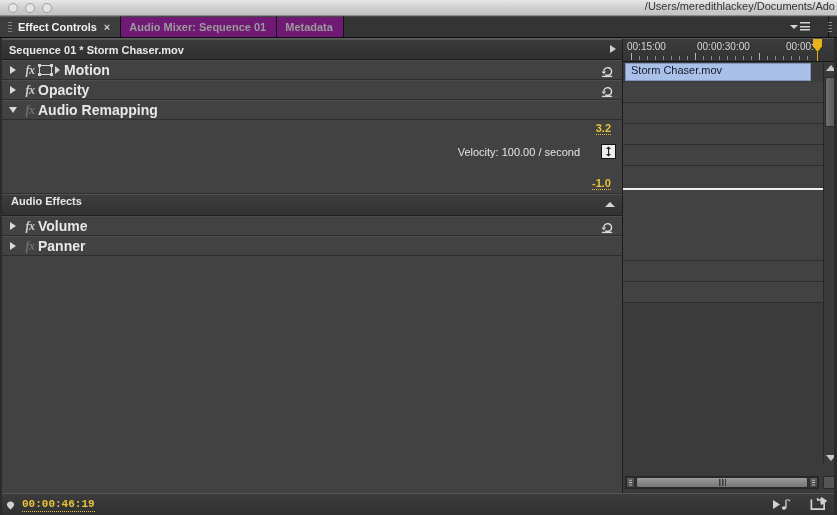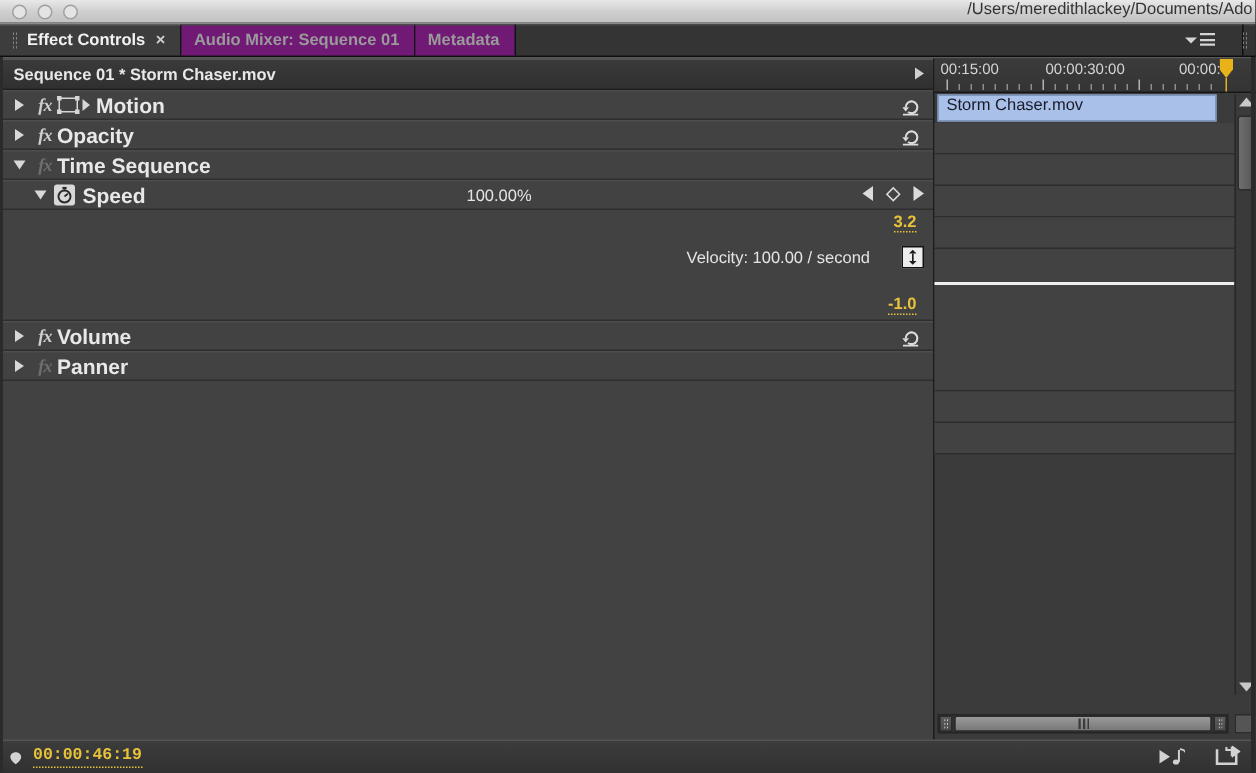--- a/index.html
+++ b/index.html
@@ -670,57 +670,41 @@
         <path d="M0.6 7 L5.4 7 L3 10 Z" fill="#dcdcdc"></path>
         <line x1="1" y1="12.3" x2="12" y2="12.3" stroke="#dcdcdc" stroke-width="1.4"></line>
       </svg>
     </div>
 
     <div class="row">
       <span class="twisty">
         <span class="tri-open"></span>
       </span>
       <span class="fx-badge dim">fx</span>
-      <span class="param-label">Time Sequence</span>
-    </div>
-
-    <div class="row" id="speed-row">
-      <span class="twisty">
-        <span class="tri-open"></span>
-      </span>
-      <span class="stopwatch">
-        <svg width="12" height="12" viewBox="0 0 12 12">
-          <circle cx="6" cy="7" r="4" fill="none" stroke="#2a2a2a" stroke-width="1.3"></circle>
-          <rect x="4.6" y="0.6" width="2.8" height="1.5" fill="#2a2a2a"></rect>
-          <line x1="6" y1="2.1" x2="6" y2="3.2" stroke="#2a2a2a" stroke-width="1.3"></line>
-          <line x1="6" y1="7" x2="8.2" y2="5.2" stroke="#2a2a2a" stroke-width="1.2"></line>
-        </svg>
-      </span>
-      <span class="param-label">Speed</span>
-      <span id="speed-value">100.00%</span>
-      <span id="speed-kf-nav">
-        <span class="kf-left"></span>
-        <span class="kf-diamond"></span>
-        <span class="kf-right"></span>
-      </span>
-    </div>
+      <span class="param-label">Audio Remapping</span>
+    </div>
+
 
     <div id="velocity-block">
       <span id="vel-max">3.2</span>
       <span id="vel-readout">Velocity: 100.00 / second</span>
       <span id="vel-handle">
         <svg width="9" height="11" viewBox="0 0 9 11">
           <path d="M4.5 0.5 L7 3 L2 3 Z" fill="#1c1c1c"></path>
           <rect x="4" y="3" width="1.1" height="5" fill="#1c1c1c"></rect>
           <path d="M4.5 10.5 L7 8 L2 8 Z" fill="#1c1c1c"></path>
         </svg>
       </span>
       <span id="vel-min">-1.0</span>
     </div>
 
+    <div class="section-header">
+      <span>Audio Effects</span>
+      <span class="collapse-caret"></span>
+    </div>
 
     <div class="row">
       <span class="twisty">
         <span class="tri-right"></span>
       </span>
       <span class="fx-badge">fx</span>
       <span class="param-label">Volume</span>
       <svg class="reset-icon" viewBox="0 0 14 14">
         <path d="M3 7 a4.2 4.2 0 1 1 1.7 3.4" fill="none" stroke="#dcdcdc" stroke-width="1.5"></path>
         <path d="M0.6 7 L5.4 7 L3 10 Z" fill="#dcdcdc"></path>

